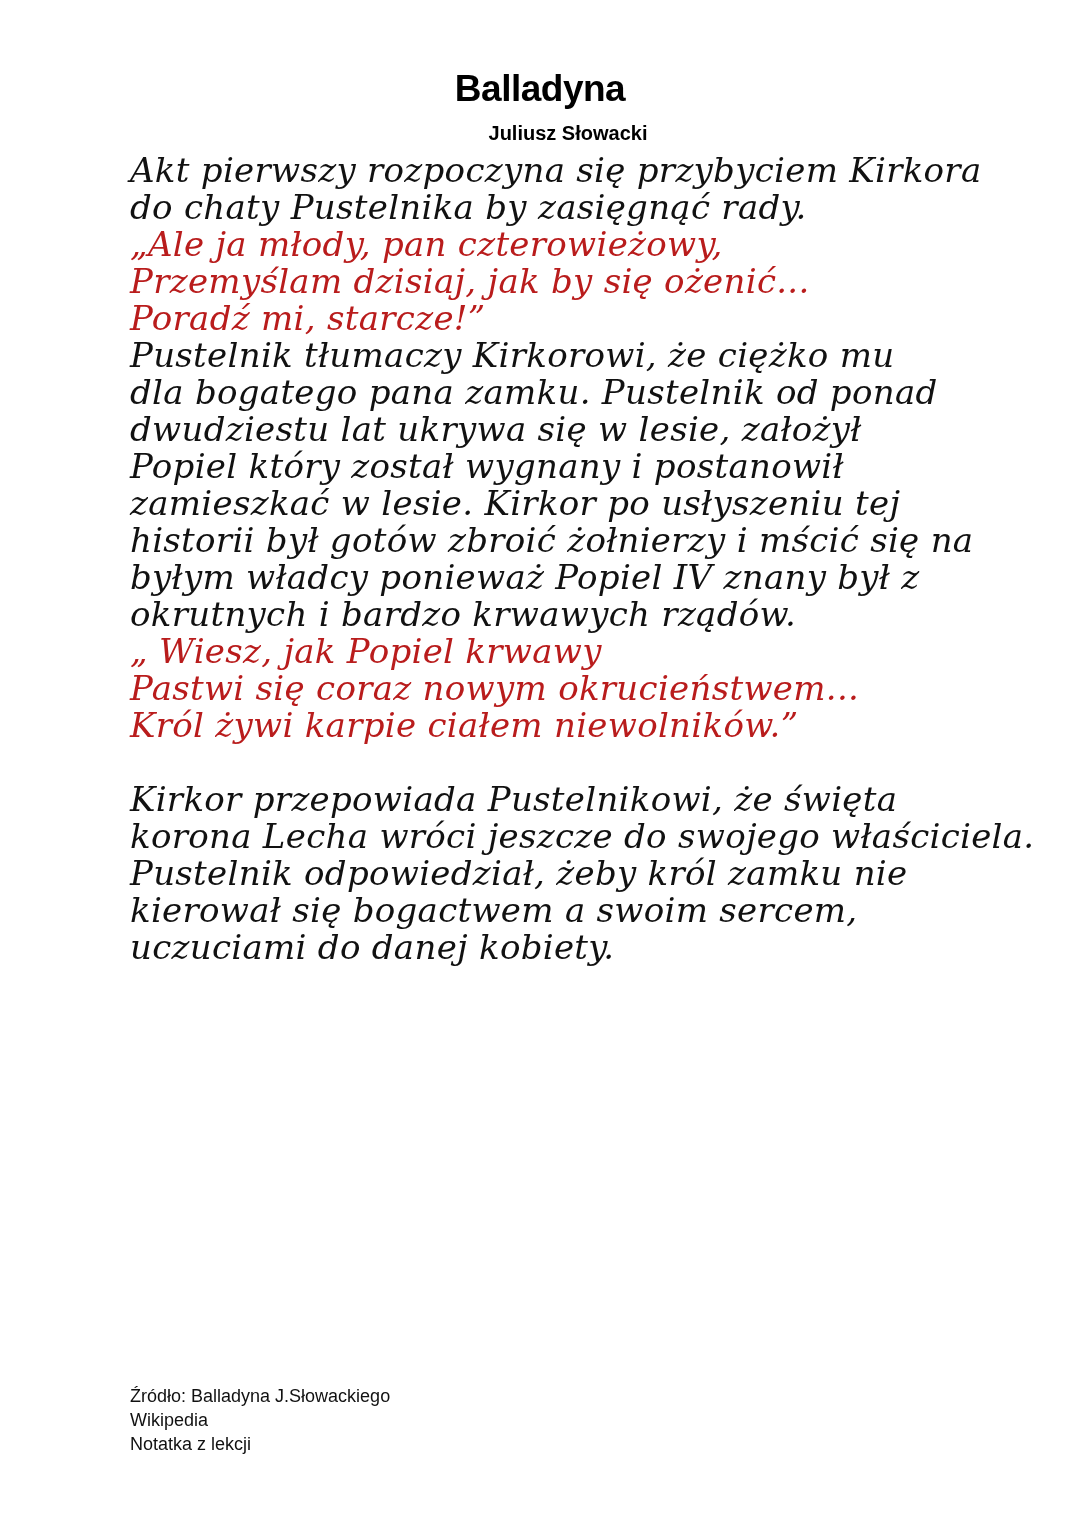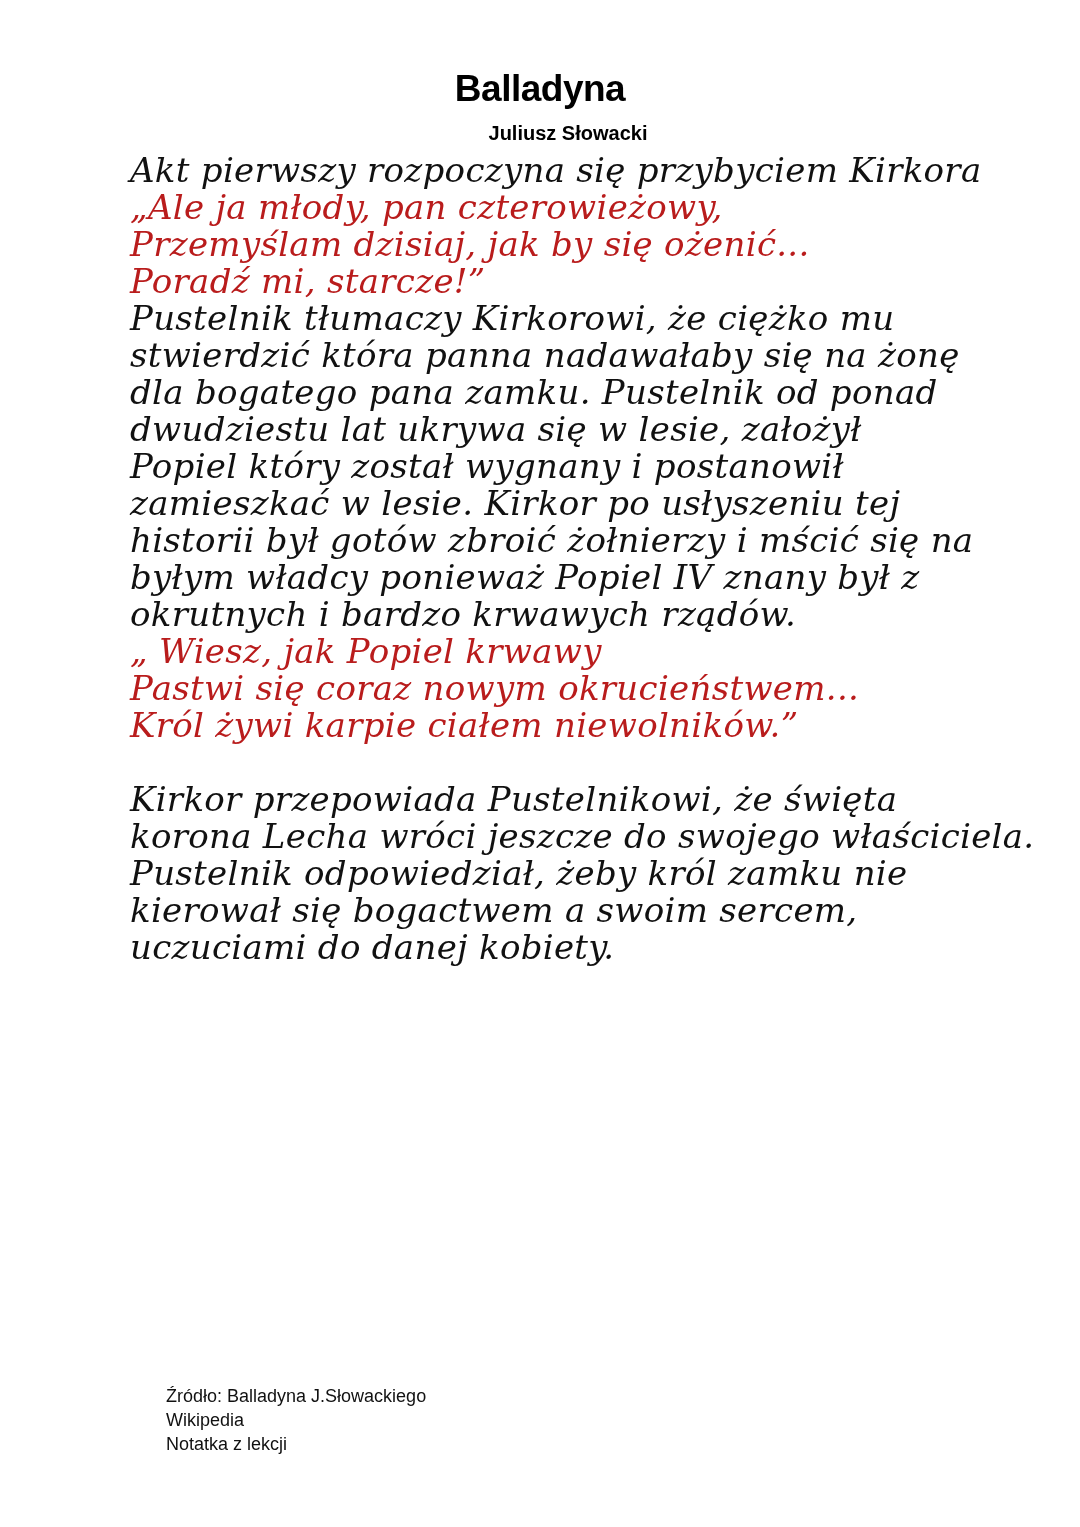--- a/index.html
+++ b/index.html
@@ -20,45 +20,45 @@
       font-family: "DejaVu Serif", serif; font-style: italic;
       font-size: 34px; line-height: 37px; color: #111;
       letter-spacing: 0.3px;
     }
     .line { display: block; white-space: nowrap; }
     .red { color: #b91c1c; }
     .gap { display: block; height: 37px; }
     .sources {
       position: absolute; left: 130px; top: 1384px;
       font-family: "Liberation Sans", sans-serif; font-size: 18px;
-      line-height: 24px; color: #111; margin-left: 36px;
+      line-height: 24px; color: #111;
     }
   </style>
 </head>
 <body>
 
 <div class="page">
   <div class="title">Balladyna</div>
   <div class="subtitle">Juliusz Słowacki</div>
 
   <div class="body">
 
     <div>
       <span class="line">Akt pierwszy rozpoczyna się przybyciem Kirkora</span>
+      <span class="line">do chaty Pustelnika by  zasięgnąć rady.</span>
     </div>
 
     <div class="red">
       <span class="line">„Ale ja młody, pan czterowieżowy,</span>
       <span class="line">Przemyślam dzisiaj, jak by się ożenić...</span>
       <span class="line">Poradź mi, starcze!”</span>
     </div>
 
     <div>
       <span class="line">Pustelnik tłumaczy Kirkorowi, że ciężko mu</span>
-      <span class="line">stwierdzić która panna nadawałaby się na żonę</span>
       <span class="line">dla bogatego pana zamku. Pustelnik od ponad</span>
       <span class="line">dwudziestu lat ukrywa się w lesie, założył</span>
       <span class="line">Popiel który został wygnany i postanowił</span>
       <span class="line">zamieszkać w lesie. Kirkor po usłyszeniu tej</span>
       <span class="line">historii był gotów zbroić żołnierzy i mścić się na</span>
       <span class="line">byłym władcy ponieważ Popiel IV znany był z</span>
       <span class="line">okrutnych i bardzo krwawych rządów.</span>
     </div>
 
     <div class="red">

